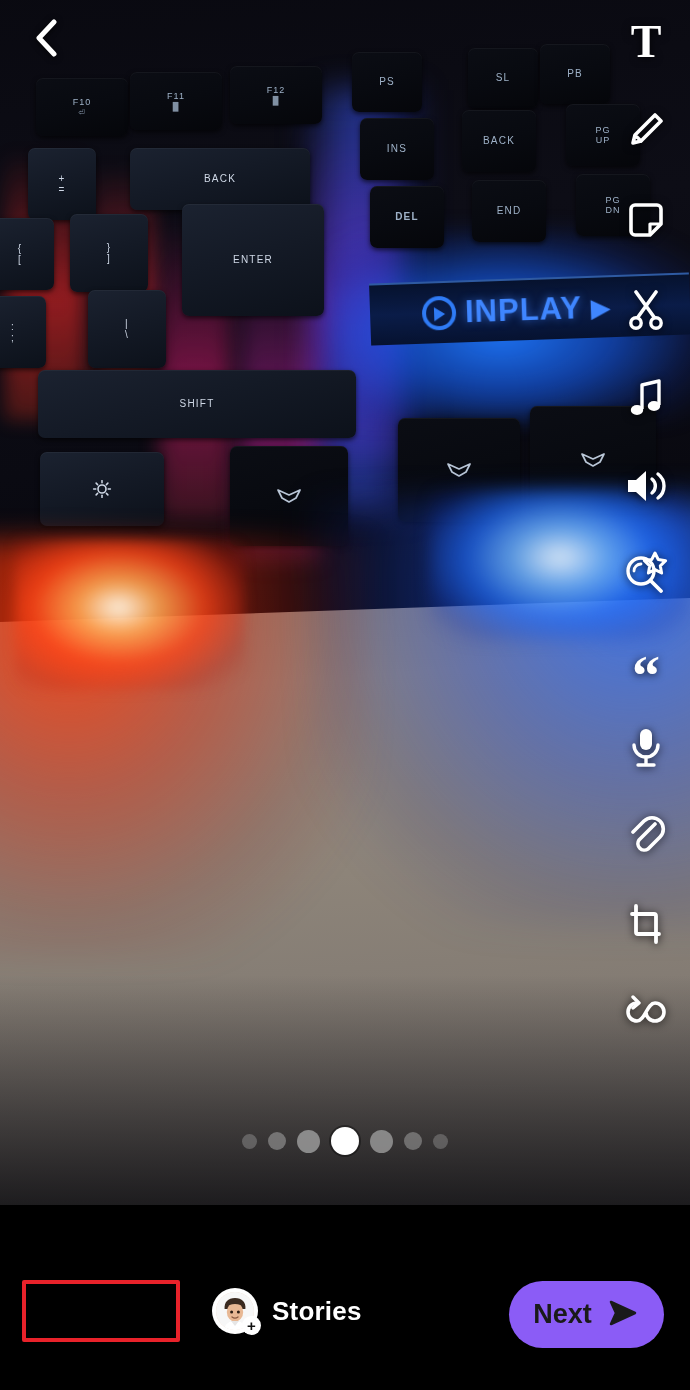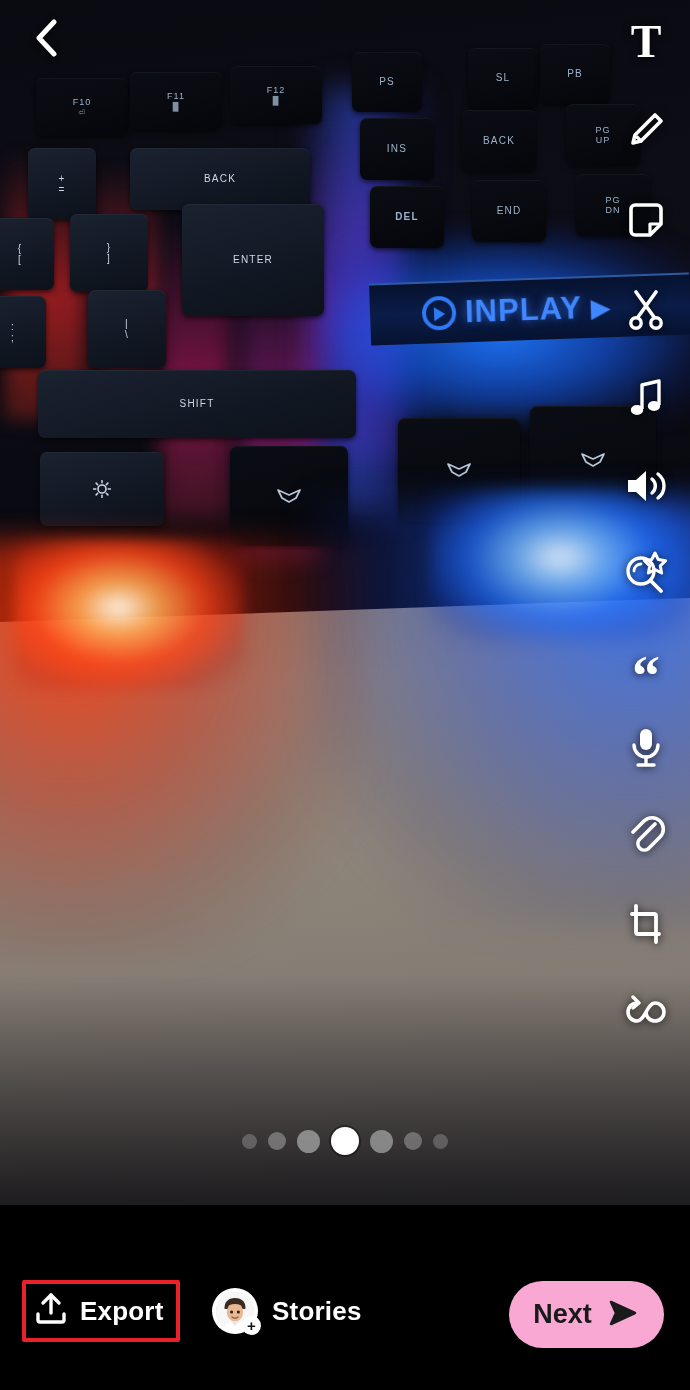--- a/index.html
+++ b/index.html
@@ -172,21 +172,21 @@
     display:flex; align-items:center; justify-content:center; overflow:hidden;
   }
   #avatar-face { width:38px; height:38px; border-radius:50%; overflow:hidden; background:#f3e2d4; }
   #avatar-plus {
     position:absolute; right:-3px; bottom:-1px; width:19px; height:19px; border-radius:50%;
     background:#fff; display:flex; align-items:center; justify-content:center;
     color:#111; font-size:15px; font-weight:bold; line-height:1;
   }
   #next-btn {
     position:absolute; right:26px; top:1281px; width:155px; height:67px;
-    background:#f9a8d4; border-radius:34px;
+    background:#8b5cf6; border-radius:34px;
     display:flex; align-items:center; justify-content:center; gap:14px; cursor:pointer;
   }
   #next-label { color:#1a1a1a; font-size:27px; font-weight:bold; }
 </style>
 </head>
 <body>
 
 <div id="app">
 
   <div id="photo">
@@ -428,30 +428,20 @@
       <div class="dot" style="width: 28px; height: 28px; opacity: 1; background: rgb(255, 255, 255); box-shadow: rgba(0, 0, 0, 0.35) 0px 0px 0px 2px;"></div>
       <div class="dot" style="width: 23px; height: 23px; opacity: 0.82;"></div>
       <div class="dot" style="width: 18px; height: 18px; opacity: 0.58;"></div>
       <div class="dot" style="width: 15px; height: 15px; opacity: 0.42;"></div>
     </div>
 
   <div id="bottom-bar"></div>
 
   <div id="export-hl"></div>
 
-  <div id="export-btn">
-    <span>
-      <svg width="34" height="34" viewBox="0 0 34 34">
-        <line x1="17" y1="3" x2="17" y2="21" stroke="#fff" stroke-width="3.4" stroke-linecap="round"></line>
-        <polyline points="9,11 17,3 25,11" fill="none" stroke="#fff" stroke-width="3.4" stroke-linecap="round" stroke-linejoin="round"></polyline>
-        <path d="M4 22 V28 A2 2 0 0 0 6 30 H28 A2 2 0 0 0 30 28 V22" fill="none" stroke="#fff" stroke-width="3.4" stroke-linecap="round" stroke-linejoin="round"></path>
-      </svg>
-    </span>
-    <span class="bar-label">Export</span>
-  </div>
 
   <div id="stories-btn">
     <div id="avatar-wrap">
       <div id="avatar-ring">
         <div id="avatar-face">
           <svg width="38" height="38" viewBox="0 0 38 38">
             <circle cx="19" cy="19" r="19" fill="#f7f7f7"></circle>
             <path d="M19 6 C12 6 8 10 8.6 17 L29.4 17 C30 10 26 6 19 6 Z" fill="#3a2a20"></path>
             <ellipse cx="19" cy="20" rx="8.2" ry="9.6" fill="#e8b894"></ellipse>
             <path d="M11 15 C13 11 25 11 27 15 L27 12 C25 8 13 8 11 12 Z" fill="#3a2a20"></path>

